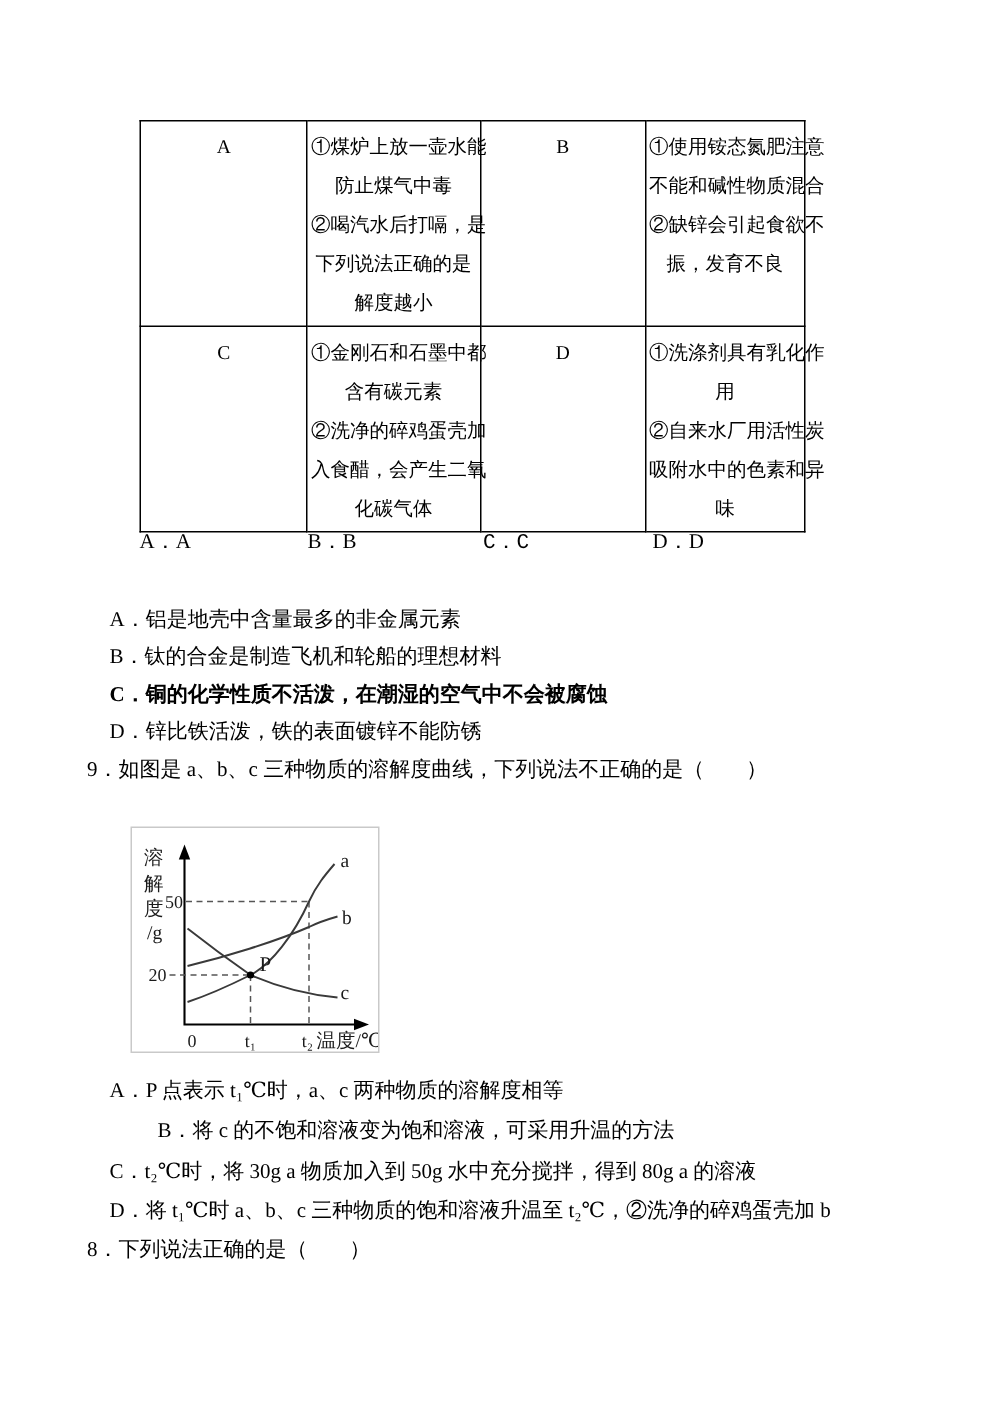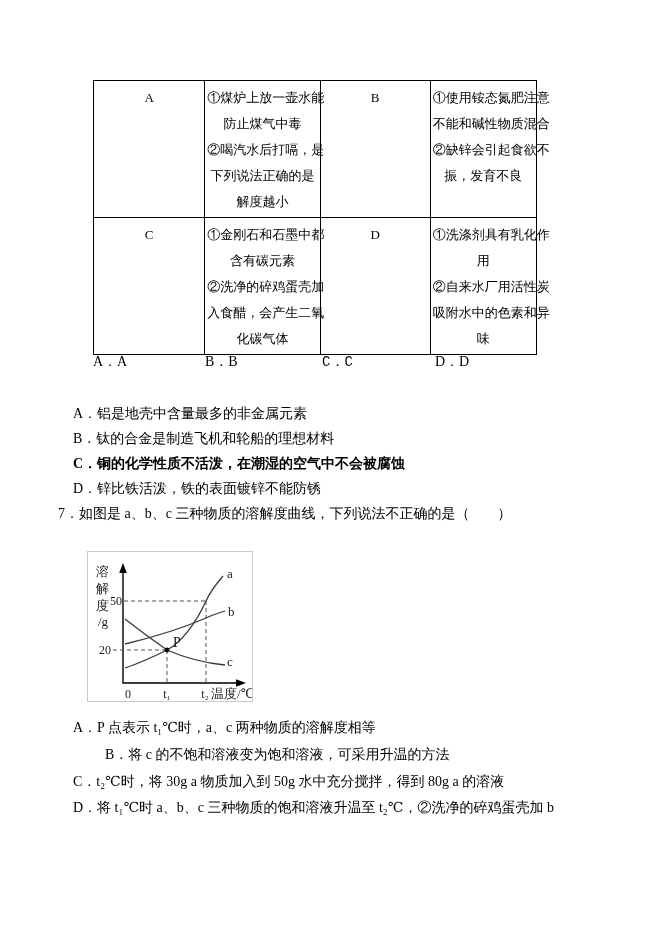--- a/index.html
+++ b/index.html
@@ -116,21 +116,21 @@
   <div class="tline" style="left:93px;top:354px;">A．A</div>
   <div class="tline" style="left:205px;top:354px;">B．B</div>
   <div class="tline" style="left:322px;top:354px;font-family:Liberation Mono, monospace;">C．C</div>
   <div class="tline" style="left:435px;top:354px;">D．D</div>
 
   <div class="tline" style="left:73px;top:431px;">B．钛的合金是制造飞机和轮船的理想材料</div>
   <div class="tline" style="left:73px;top:406px;">A．铝是地壳中含量最多的非金属元素</div>
   <div class="tline" style="left:73px;top:456px;font-weight:bold;">C．铜的化学性质不活泼，在潮湿的空气中不会被腐蚀</div>
   <div class="tline" style="left:73px;top:481px;">D．锌比铁活泼，铁的表面镀锌不能防锈</div>
 
-  <div class="tline" style="left:58px;top:506px;">7．如图是 a、b、c 三种物质的溶解度曲线，下列说法不正确的是（　　）</div>
+  <div class="tline" style="left:58px;top:506px;">9．如图是 a、b、c 三种物质的溶解度曲线，下列说法不正确的是（　　）</div>
 
   <div class="chartbox">
     <svg width="164" height="149" viewBox="0 0 164 149">
 
       <path class="ax" d="M35 17 V131 H153"></path>
       <path class="arrow" d="M35 11 L31.2 21 L38.8 21 Z"></path>
       <path class="arrow" d="M158 131 L148 127.2 L148 134.8 Z"></path>
 
       <path class="dash" d="M36 49 H118"></path>
       <path class="dash" d="M118 49 V131"></path>
@@ -159,14 +159,15 @@
       <text class="clabel" x="139" y="114">c</text>
       <text class="clabel" x="85" y="95" style="font-size:14px;">P</text>
     </svg>
   </div>
 
   <div class="tline" style="left:73px;top:720px;">A．P 点表示 t₁℃时，a、c 两种物质的溶解度相等</div>
   <div class="tline" style="left:73px;top:747px;margin-left:32px;">B．将 c 的不饱和溶液变为饱和溶液，可采用升温的方法</div>
   <div class="tline" style="left:73px;top:774px;">C．t₂℃时，将 30g a 物质加入到 50g 水中充分搅拌，得到 80g a 的溶液</div>
   <div class="tline" style="left:73px;top:800px;">D．将 t₁℃时 a、b、c 三种物质的饱和溶液升温至 t₂℃，②洗净的碎鸡蛋壳加 b</div>
 
+  <div class="tline" style="left:58px;top:826px;">8．下列说法正确的是（　　）</div>
 
 </div>
 
 </body></html>

